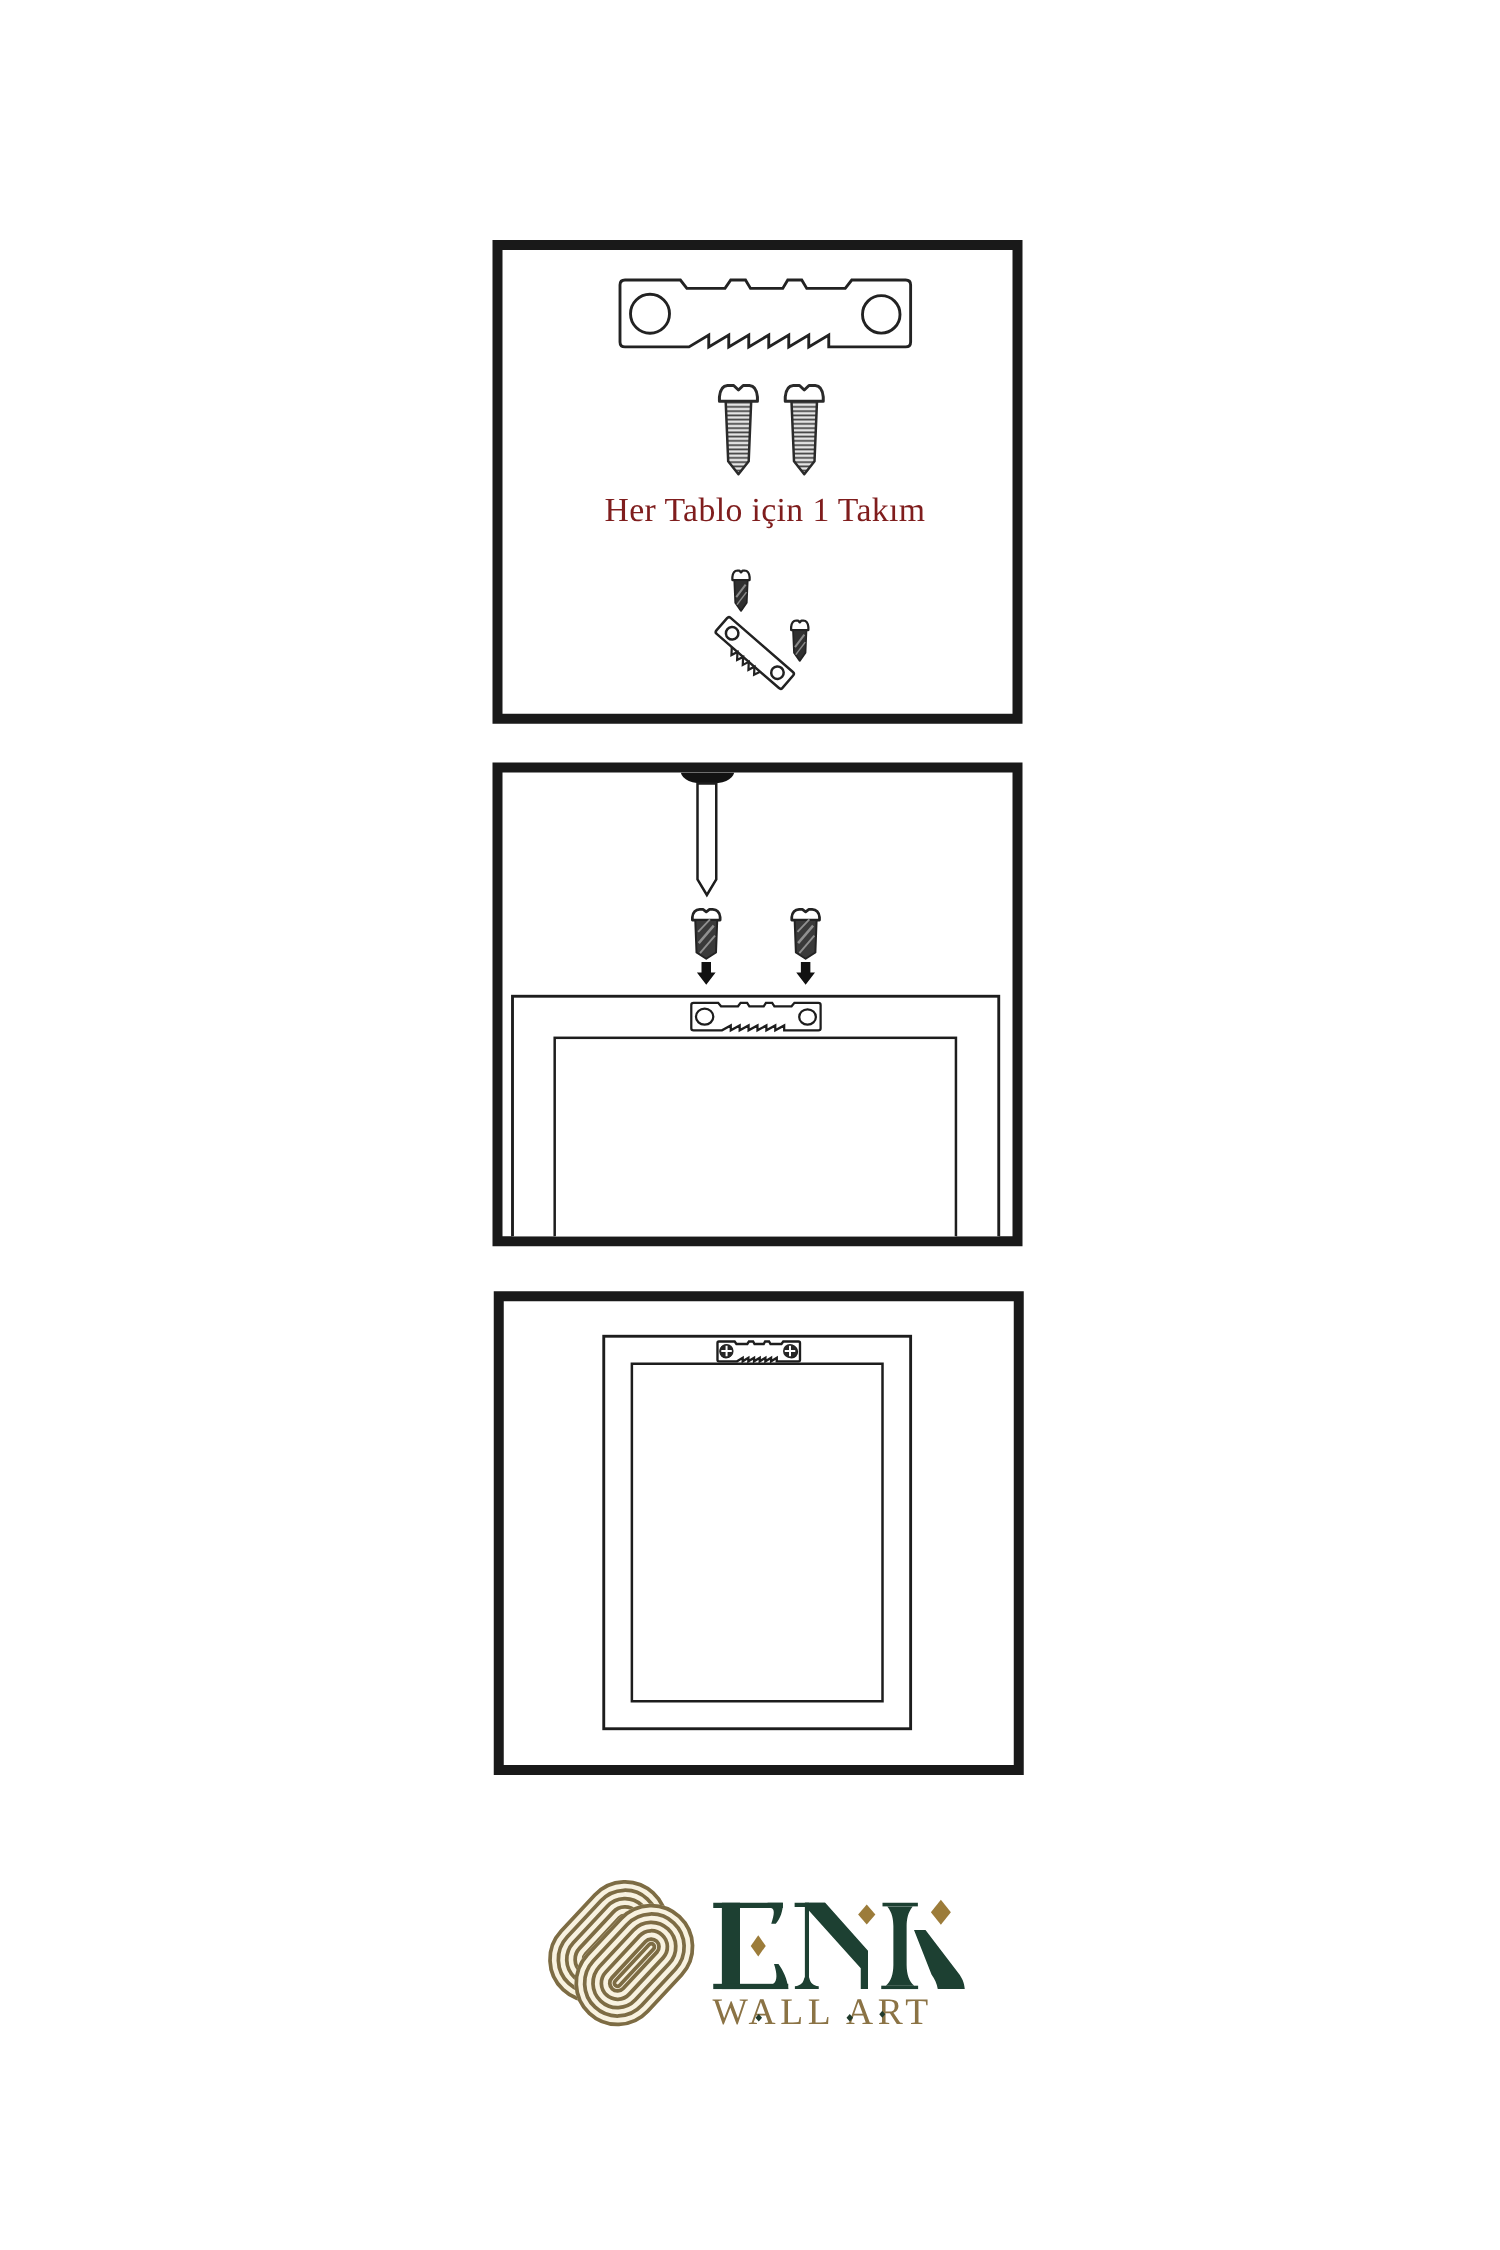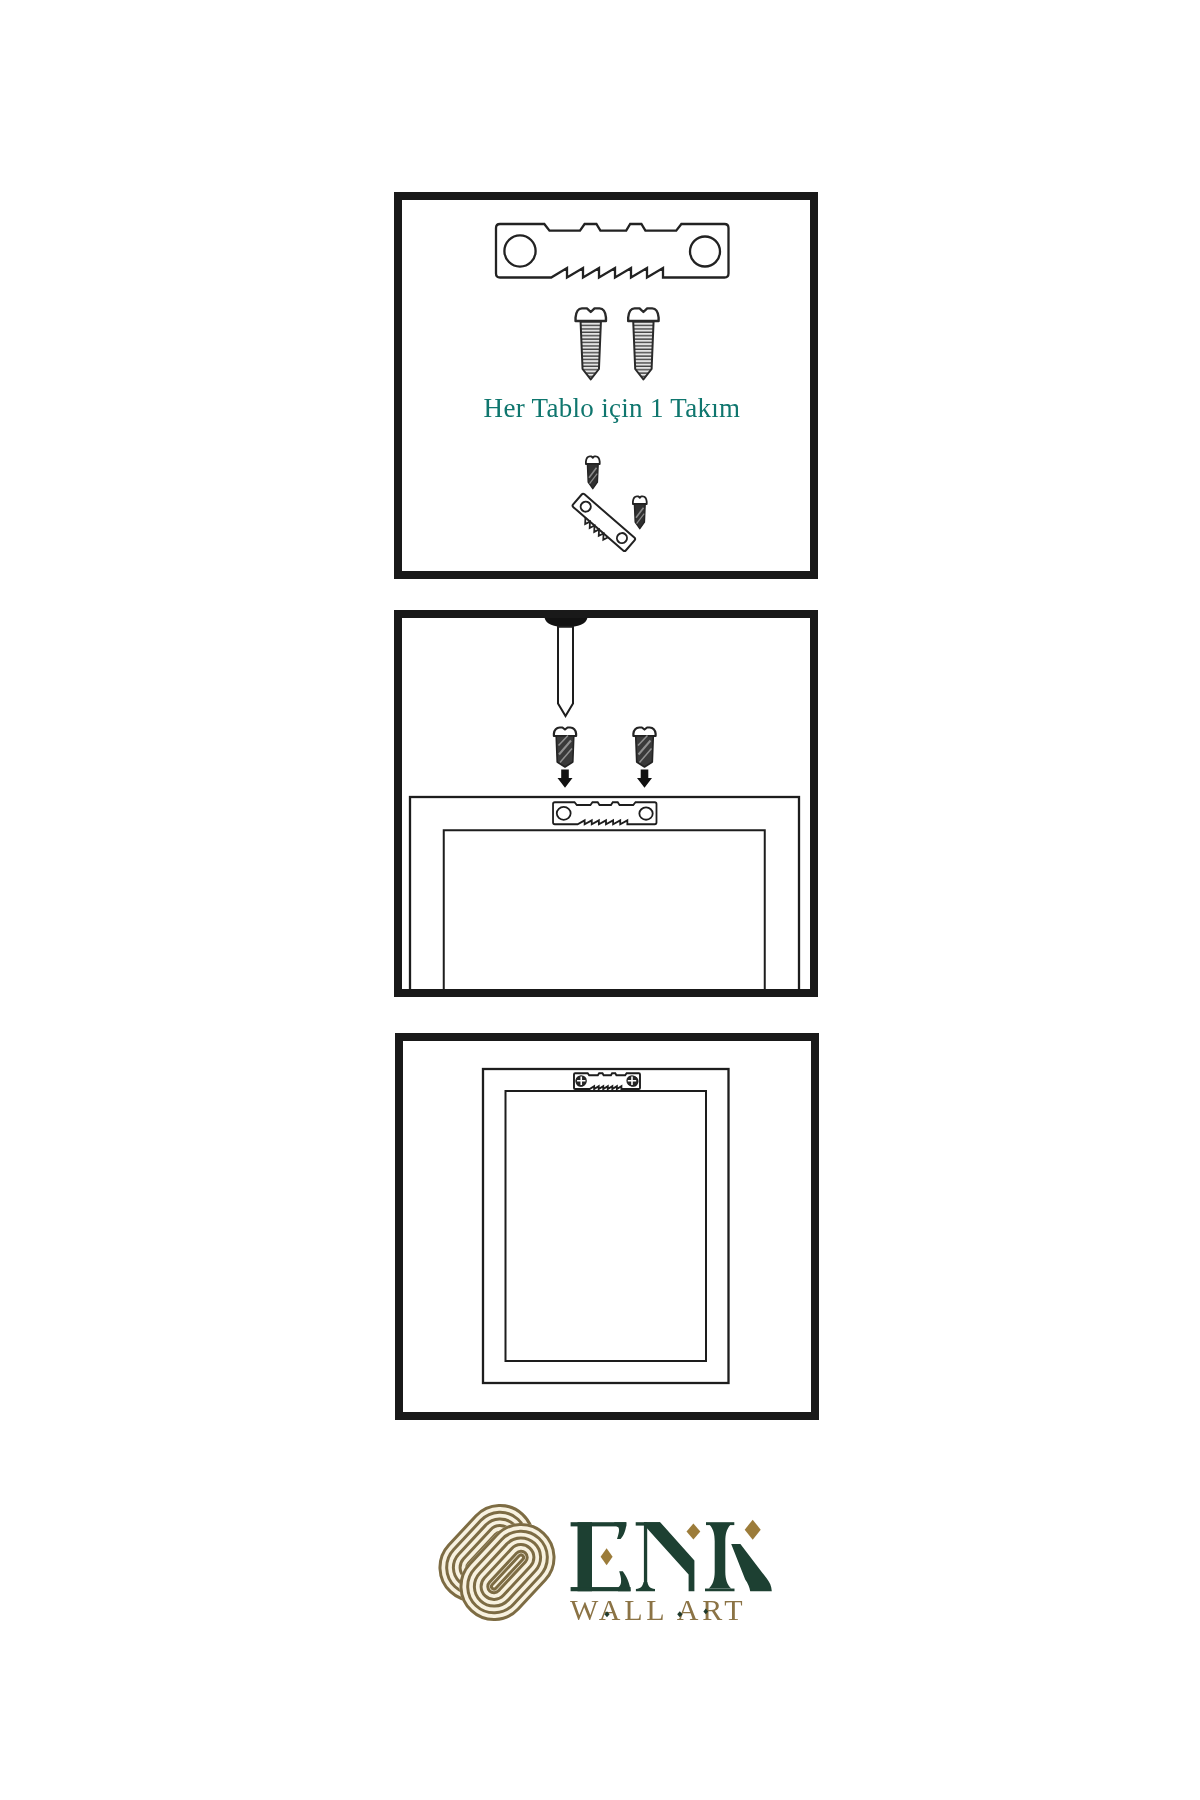--- a/index.html
+++ b/index.html
@@ -48,21 +48,21 @@
     <circle cx="11" cy="8.5" r="5" fill="#fff" stroke="#222" stroke-width="2"></circle>
     <circle cx="59" cy="8.5" r="5" fill="#fff" stroke="#222" stroke-width="2"></circle>
     <path d="M 18,17 L 22,22 L 24,17 L 28,22 L 30,17 L 34,22 L 36,17 L 40,22 L 42,17 L 46,22 L 48,17" fill="none" stroke="#222" stroke-width="1.8"></path>
   </g>
 
   <use href="#screwD" transform="translate(183,255.7)"></use>
 
   <use href="#screwD" transform="translate(230,295.7)"></use>
 </svg>
 
-<div class="abs" id="cap1" style="left:6px;top:193px;width:408px;text-align:center;font-size:27px;letter-spacing:0.3px;color:#0f766e;">Her Tablo için 1 Takım</div>
+<div class="abs" id="cap1" style="left:6px;top:193px;width:408px;text-align:center;font-size:27px;letter-spacing:0.3px;color:#7f1d1d;">Her Tablo için 1 Takım</div>
 </div>
 
 <div class="panel" id="p2" style="top:610px;">
 <svg width="408" height="371" viewBox="0 0 408 371" xmlns="http://www.w3.org/2000/svg">
 
   <rect x="8" y="179" width="389" height="200" fill="#fff" stroke="#1d1d1d" stroke-width="2.3"></rect>
 
   <rect x="41.75" y="212.25" width="321" height="170" fill="#fff" stroke="#1d1d1d" stroke-width="2"></rect>
 
   <use href="#hanger" stroke="#1d1d1d" stroke-width="1.8" transform="translate(109.2,174.4) scale(0.445,0.4112)"></use>

